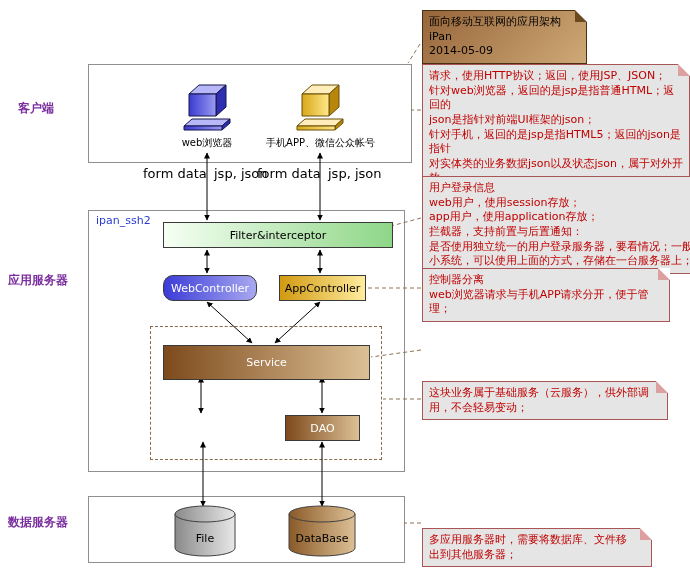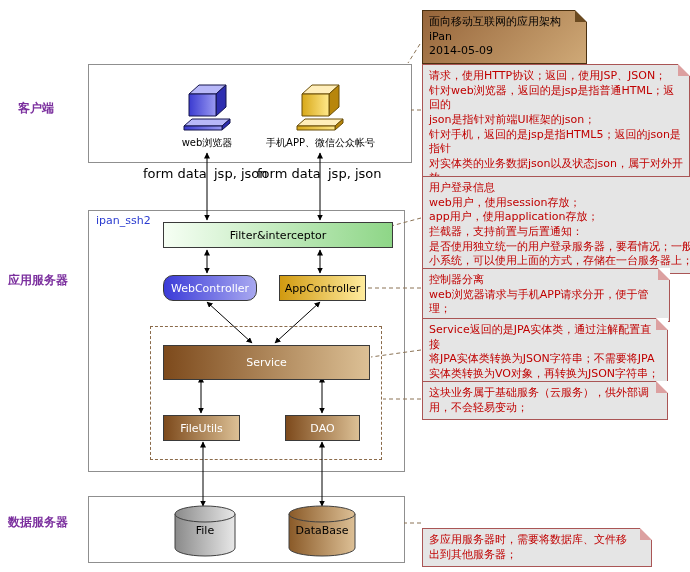--- a/index.html
+++ b/index.html
@@ -16,21 +16,21 @@
   }
   .comp.filter  { background:linear-gradient(to right,#f6fff4,#8ed687); color:#000; }
   .comp.webctrl { background:linear-gradient(to right,#3b3bd8,#a8a8f0); color:#fff;border-radius:10px; }
   .comp.appctrl { background:linear-gradient(to right,#d19a10,#ffec9e); color:#000; }
   .comp.brown   { background:linear-gradient(to right,#7d4a1c,#dcc095); color:#fff; }
   .dashed-group { position:absolute; border:1px dashed #8a6a4a; z-index:3; box-sizing:border-box; }
   .icon { position:absolute; z-index:6; }
   .icon-label { position:absolute; font-size:10px; color:#000; text-align:center; z-index:6; }
   .flow-label { position:absolute; font-size:13px; color:#000; z-index:6; }
   .cyl { position:absolute; z-index:6; }
-  .cyl-label { position:absolute; font-size:11px; color:#000; text-align:center; z-index:7; }
+  .cyl-label { position:absolute; font-size:11px; color:#000; text-align:center; z-index:7;margin-top:8px; }
   .arrows { position:absolute; left:0; top:0; z-index:5; }
   .note {
     position:absolute; background:#e5e5e5; border:1px solid #aa5555; z-index:8;
     padding:4px 6px; font-size:11px; color:#c00000; line-height:1.33; box-sizing:border-box;
   }
   .note::before {
     content:""; position:absolute; top:-1px; right:-1px; width:0; height:0;
     border-width:0 12px 12px 0; border-style:solid;
     border-color:#fff #fff #dca0a0 #dca0a0;
   }
@@ -94,21 +94,20 @@
   <span class="flow-label" style="left:214px;top:166px">jsp, json</span>
   <span class="flow-label" style="left:257px;top:166px">form data</span>
   <span class="flow-label" style="left:328px;top:166px">jsp, json</span>
 
   <div class="comp filter" style="left:163px;top:222px;width:230px;height:26px">Filter&amp;interceptor</div>
   <div class="comp webctrl" style="left:163px;top:275px;width:94px;height:26px">WebController</div>
   <div class="comp appctrl" style="left:279px;top:275px;width:87px;height:26px">AppController</div>
 
   <div class="dashed-group" style="left:150px;top:326px;width:232px;height:134px"></div>
   <div class="comp brown" style="left:163px;top:345px;width:207px;height:35px">Service</div>
-  <div class="comp brown" style="left:163px;top:415px;width:77px;height:26px">FileUtils</div>
   <div class="comp brown" style="left:285px;top:415px;width:75px;height:26px">DAO</div>
 
   <svg class="cyl" style="left:173px;top:504px" width="64" height="54">
     <defs>
       <linearGradient id="gGray" x1="0" y1="0" x2="1" y2="0">
         <stop offset="0" stop-color="#8a8a8a"></stop>
           <stop offset="1" stop-color="#e8e8e8"></stop>
       </linearGradient>
     </defs>
     <path d="M2,10 L2,44 A30 8 0 0 0 62,44 L62,10 Z" fill="url(#gGray)" stroke="#404040"></path>
@@ -175,25 +174,20 @@
 web用户，使用session存放；
 app用户，使用application存放；
 拦截器，支持前置与后置通知：
 是否使用独立统一的用户登录服务器，要看情况；一般
 小系统，可以使用上面的方式，存储在一台服务器上；</div>
   </div>
   <div class="note" style="left:422px;top:268px;width:248px">
     <div class="note-text">控制器分离
 web浏览器请求与手机APP请求分开，便于管理；</div>
   </div>
-  <div class="note" style="left:422px;top:318px;width:246px">
-    <div class="note-text">Service返回的是JPA实体类，通过注解配置直接
-将JPA实体类转换为JSON字符串；不需要将JPA
-实体类转换为VO对象，再转换为JSON字符串；</div>
-  </div>
   <div class="note" style="left:422px;top:381px;width:246px">
     <div class="note-text">这块业务属于基础服务（云服务），供外部调
 用，不会轻易变动；</div>
   </div>
   <div class="note" style="left:422px;top:528px;width:230px">
     <div class="note-text">多应用服务器时，需要将数据库、文件移
 出到其他服务器；</div>
   </div>
 
 </div>

